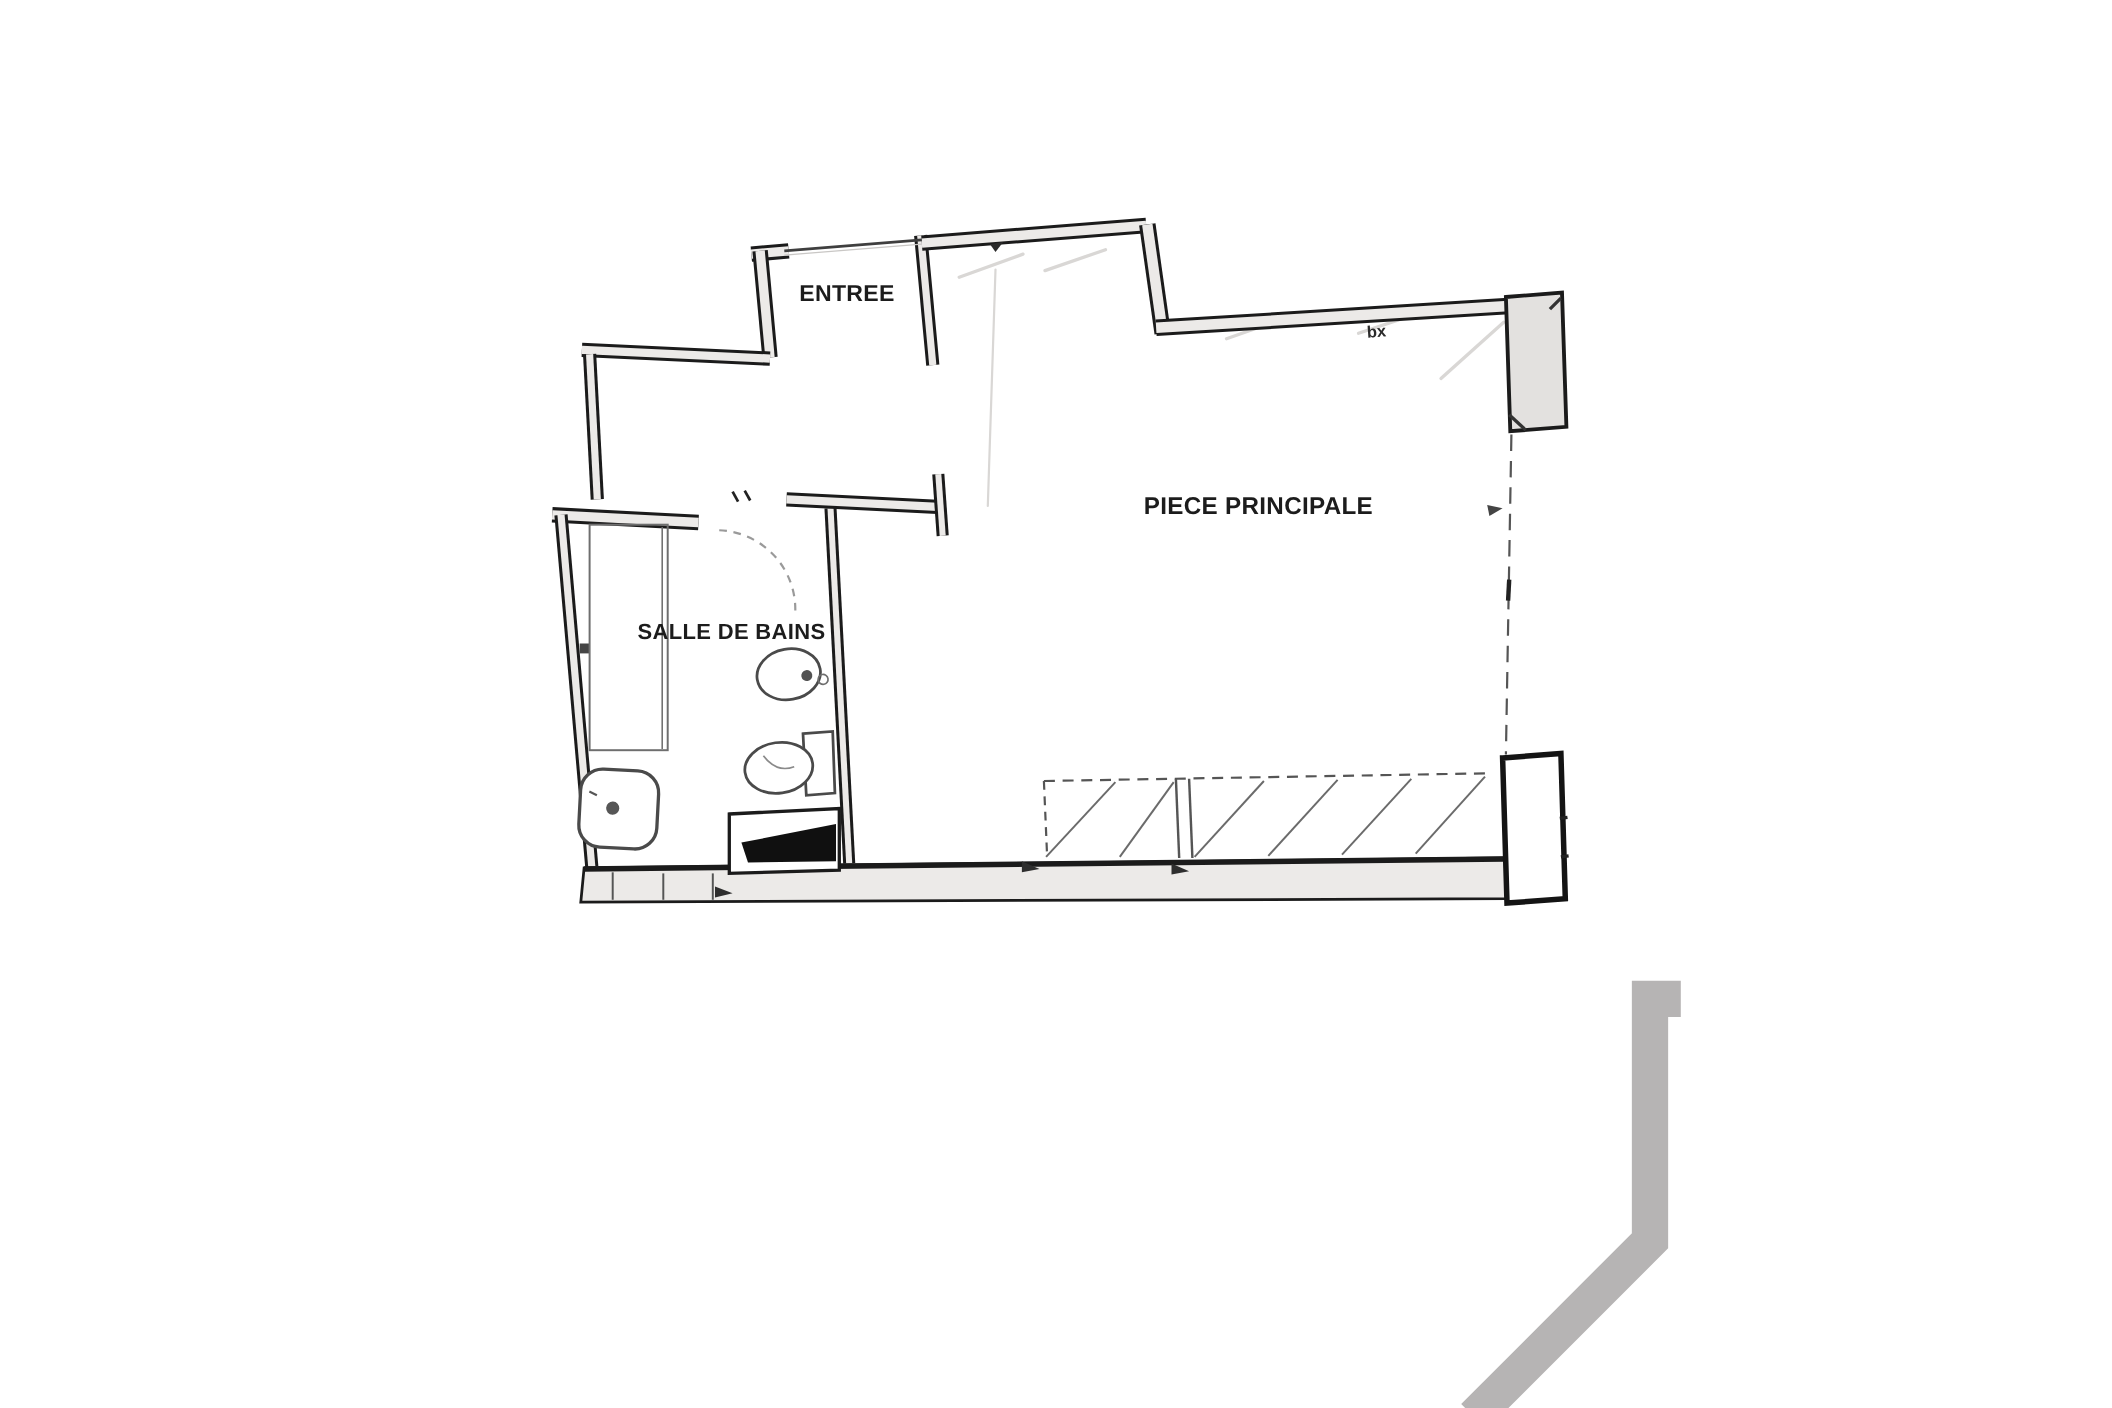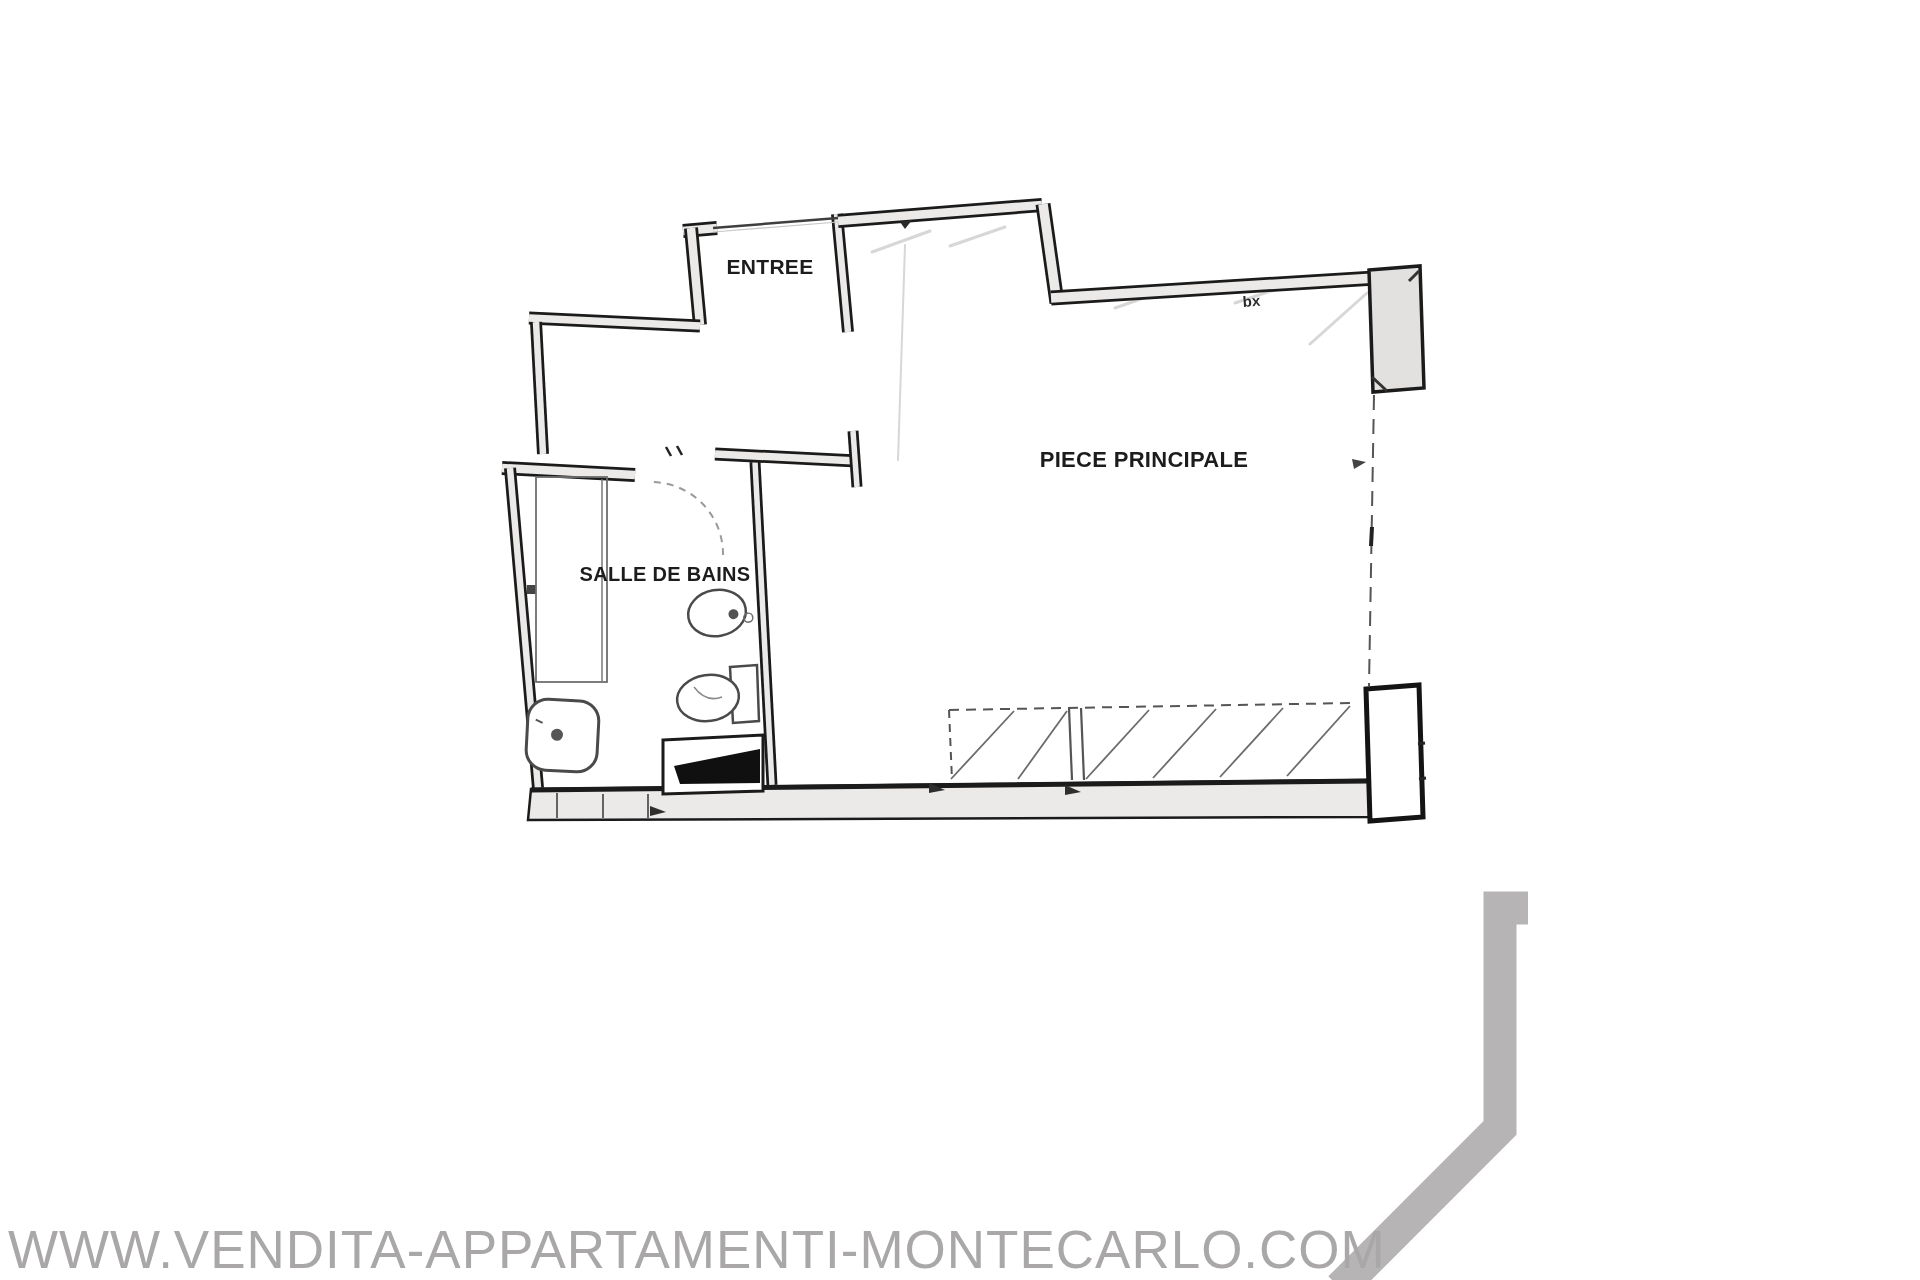--- a/index.html
+++ b/index.html
@@ -142,15 +142,14 @@
 
     <text class="room-label" x="770" y="274" font-size="21">ENTREE</text>
     <text class="room-label" x="1144" y="467" font-size="22">PIECE PRINCIPALE</text>
     <text class="room-label" x="665" y="581" font-size="20">SALLE DE BAINS</text>
 
     <text class="anno" x="1243" y="307" font-size="15" transform="rotate(-4 1243 307)">bx</text>
 
     <path class="logo-path" stroke-width="33" d="M1340,1288 L1500,1128 L1500,908 L1585,908 L1585,1050 L1777,858 L1938,1018"></path>
   </svg>
 
-  <div class="watermark">WWW.VENDITA-APPARTAMENTI-MONTECARLO.COM</div>
 
 </div>
 
 </body></html>

